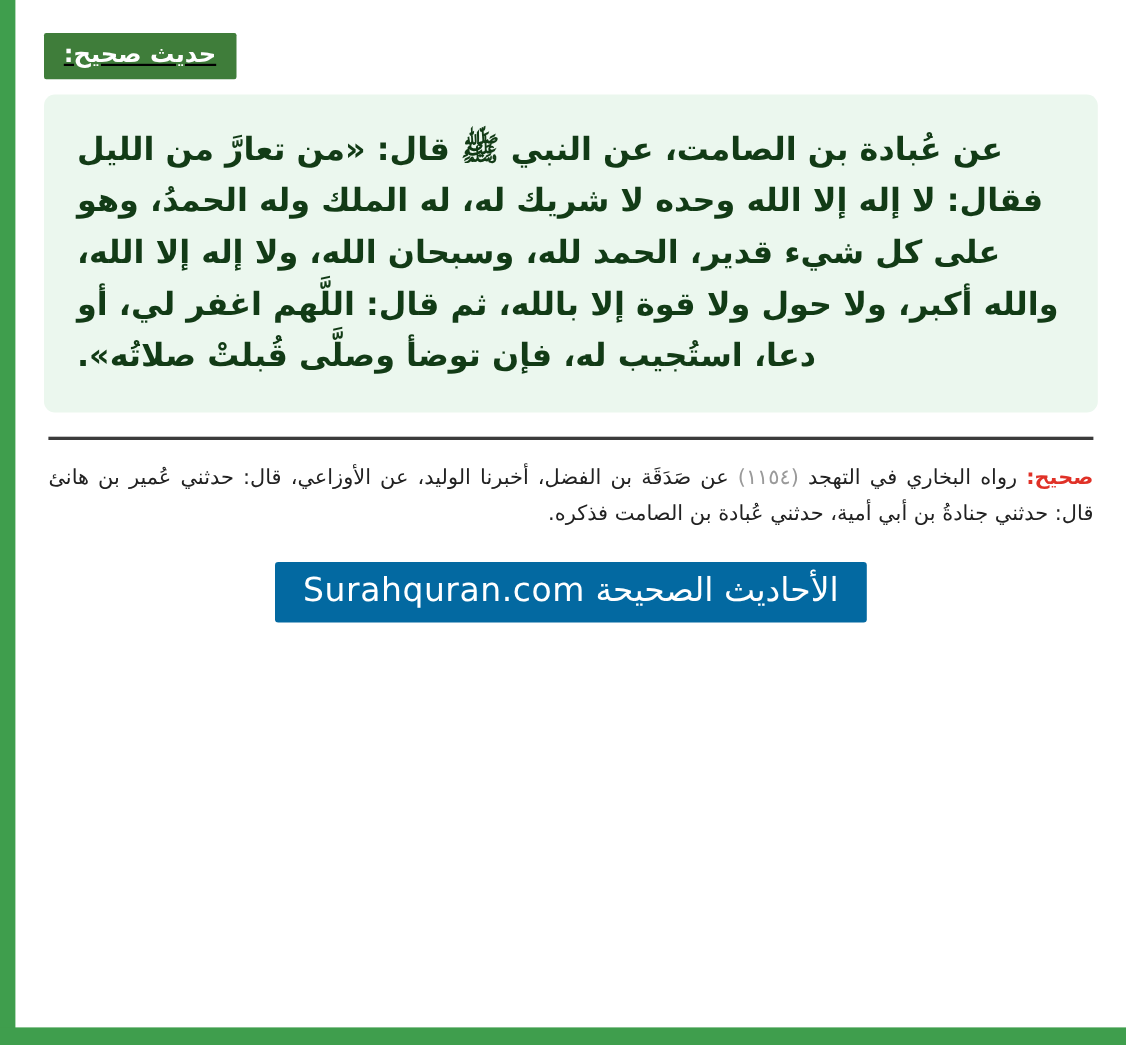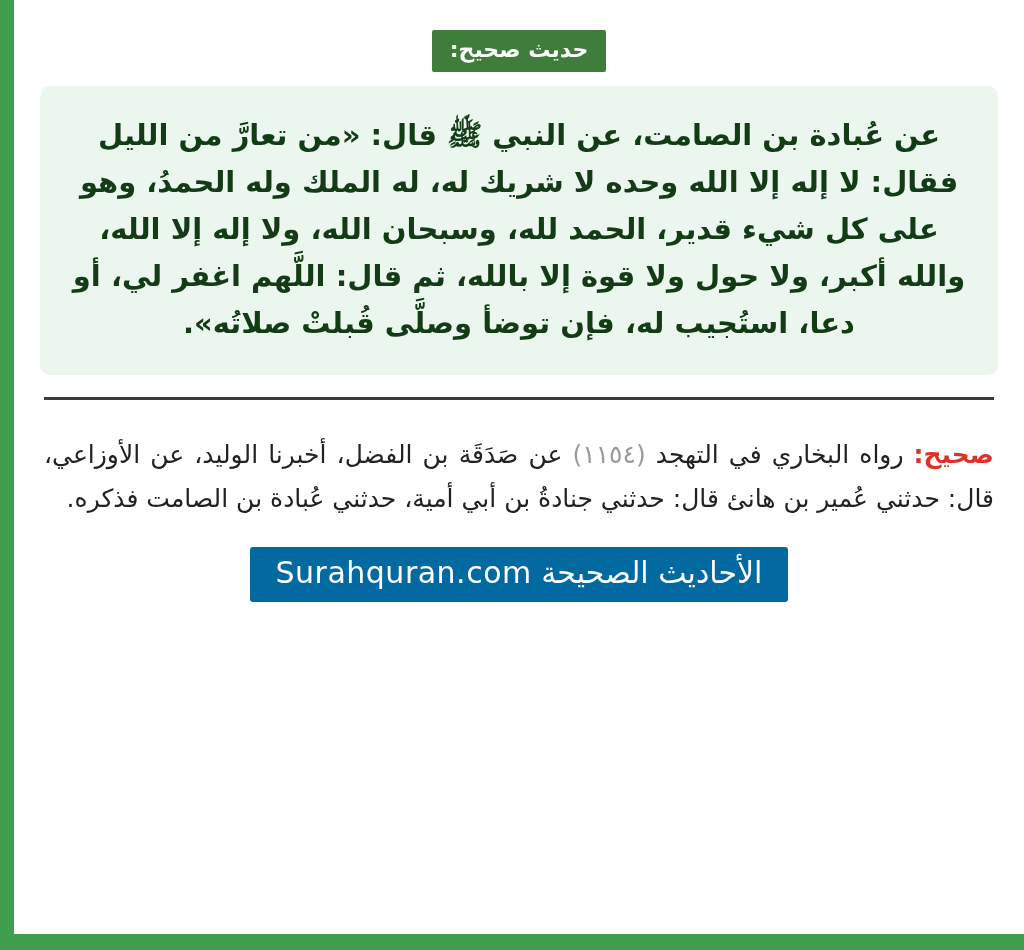--- a/index.html
+++ b/index.html
@@ -39,22 +39,23 @@
     left: 14px;
     top: 0;
     width: 1010px;
     height: 934px;
     box-sizing: border-box;
     padding: 30px 26px 0 26px;
   }
 
   .badge-row {
     display: flex;
-    justify-content: center;
+    justify-content: flex-end;
     direction: rtl;
+    text-decoration: underline;
   }
   .grade-badge {
     background: #3f7d3a;
     color: #ffffff;
     font-size: 22px;
     font-weight: bold;
     padding: 8px 18px 10px 18px;
     line-height: 1.1;
     border-radius: 2px;
     letter-spacing: 0;
@@ -65,35 +66,35 @@
     background: #ebf7ee;
     border-radius: 10px;
     padding: 26px 30px 28px 30px;
     box-sizing: border-box;
   }
   .hadith-text {
     color: #123b16;
     font-size: 29px;
     font-weight: bold;
     line-height: 1.62;
-    text-align: center;
+    text-align: left;
     direction: rtl;
   }
 
   .divider {
     margin: 22px 4px 0 4px;
     height: 3px;
     background: #3b3b3b;
   }
 
   .takhrij {
-    margin-top: 33px;
+    margin-top: 18px;
     direction: rtl;
     text-align: justify;
-    font-size: 25px;
+    font-size: 19px;
     line-height: 1.75;
     color: #222222;
     padding: 0 4px;
   }
   .takhrij .label {
     color: #e03127;
     font-weight: bold;
   }
   .takhrij .ref {
     color: #9a9a9a;

